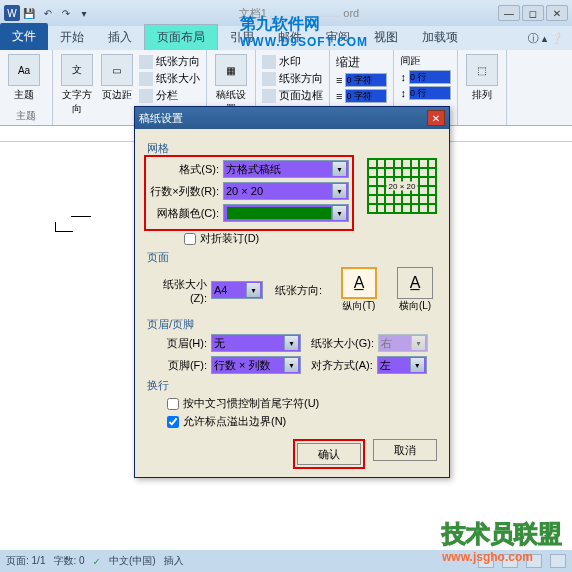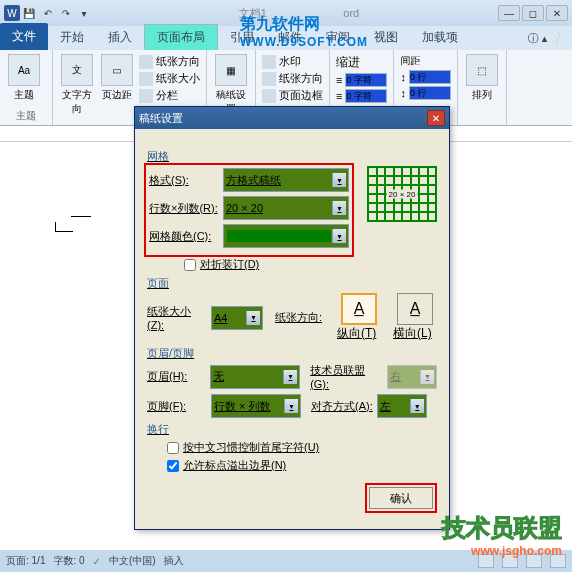--- a/index.html
+++ b/index.html
@@ -8,21 +8,21 @@
 .titlebar { height: 26px; background: linear-gradient(#dae8f5, #c5d9ed); display: flex; align-items: center; padding: 0 4px; font-size: 11px; color: #333; }
 .titlebar .word-icon { width: 16px; height: 16px; background: #2b579a; color: #fff; font-size: 10px; display: flex; align-items: center; justify-content: center; margin-right: 2px; border-radius: 2px; }
 .titlebar .qat { display: flex; gap: 2px; margin-right: 8px; }
 .titlebar .qat span { width: 16px; height: 16px; display: flex; align-items: center; justify-content: center; font-size: 10px; color: #345; }
 .titlebar .doc-title { flex: 1; text-align: center; color: #888; }
 .titlebar .winctrl { display: flex; gap: 2px; }
 .titlebar .winctrl span { width: 22px; height: 16px; display: flex; align-items: center; justify-content: center; font-size: 10px; background: #d0dce8; border: 1px solid #a0b4c8; border-radius: 2px; }
 
 .watermark1 { position: absolute; top: 14px; left: 240px; font-size: 16px; font-weight: bold; color: #0078d4; z-index: 200; }
 .watermark1 small { font-size: 12px; letter-spacing: 1px; display: block; }
-.watermark2 { position: absolute; bottom: 14px; right: 10px; z-index: 200; text-align: right; }
+.watermark2 { position: absolute; bottom: 8px; right: 10px; z-index: 200; }
 .watermark2 .big { font-size: 24px; font-weight: bold; color: #4caf50; -webkit-text-stroke: 1px #388e3c; }
 .watermark2 .url { font-size: 12px; color: #ff6b35; font-weight: bold; }
 
 .tabs { height: 24px; background: #dae8f5; display: flex; align-items: flex-end; font-size: 12px; }
 .tabs .tab { padding: 4px 12px; color: #345; }
 .tabs .tab.file { background: #1e5aa0; color: #fff; border-radius: 2px 2px 0 0; padding: 5px 12px; }
 .tabs .tab.active { background: #5eead4; border: 1px solid #a0b4c8; border-bottom: none; }
 .tabs .help { margin-left: auto; padding: 4px 8px; color: #345; font-size: 11px; }
 
 .ribbon { height: 76px; background: #f1f5fa; border-bottom: 1px solid #a0b4c8; display: flex; font-size: 11px; }
@@ -40,35 +40,35 @@
 .docarea .cursor-mark::after { content: ''; position: absolute; top: -6px; right: -18px; width: 20px; height: 1px; background: #000; }
 
 .statusbar { position: absolute; bottom: 0; left: 0; right: 0; height: 22px; background: #c5d9ed; display: flex; align-items: center; font-size: 10px; color: #345; padding: 0 6px; gap: 8px; }
 .statusbar .spacer { flex: 1; }
 .statusbar .viewbtn { width: 16px; height: 14px; background: #d8e4f0; border: 1px solid #a0b4c8; }
 
 .dialog { position: absolute; top: 106px; left: 134px; width: 316px; background: #ece9d8; border: 1px solid #0a246a; box-shadow: 2px 2px 6px rgba(0,0,0,0.3); z-index: 100; font-size: 11px; }
 .dialog .dtitle { height: 22px; background: linear-gradient(#3b6ea5, #2a5a90); color: #fff; display: flex; align-items: center; padding: 0 4px; }
 .dialog .dtitle .dtext { flex: 1; }
 .dialog .dtitle .dclose { width: 18px; height: 16px; background: #d04030; color: #fff; display: flex; align-items: center; justify-content: center; font-size: 10px; border: 1px solid #803020; }
-.dialog .dbody { padding: 16px 12px; text-decoration: underline; }
+.dialog .dbody { padding: 8px 12px; }
 .dialog .frow { display: flex; align-items: center; margin-bottom: 4px; gap: 4px; }
-.dialog .frow label { width: 70px; }
+.dialog .frow label { width: 70px; text-align: right; }
 .dialog .frow.short label { width: 60px; }
-.dialog select, .dialog .combo { height: 24px; border: 1px solid #7f9db9; background: #4d7c0f; font-size: 11px; padding: 0 2px; flex: 1; }
+.dialog select, .dialog .combo { height: 18px; border: 1px solid #7f9db9; background: #8b5cf6; font-size: 11px; padding: 0 2px; flex: 1; }
 .dialog .combo { display: flex; align-items: center; justify-content: space-between; }
 .dialog .combo .arrow { width: 14px; height: 14px; background: linear-gradient(#e0e8f0, #b0c0d0); border-left: 1px solid #7f9db9; display: flex; align-items: center; justify-content: center; font-size: 8px; }
 .dialog .combo.green .cval { background: #008000; flex: 1; height: 12px; margin: 1px; }
 .dialog .redbox { border: 2px solid #d00; padding: 3px; margin: -3px; }
 .dialog .grid-preview { width: 70px; height: 56px; border: 1px solid #080; display: grid; grid-template-columns: repeat(8, 1fr); grid-template-rows: repeat(6, 1fr); position: relative; margin-left: 8px; }
 .dialog .grid-preview div { border: 0.5px solid #080; }
 .dialog .grid-preview .glbl { position: absolute; top: 50%; left: 50%; transform: translate(-50%, -50%); font-size: 8px; background: #ece9d8; padding: 0 2px; }
 .dialog .orient-box { width: 36px; height: 32px; border: 1px solid #888; display: flex; align-items: center; justify-content: center; font-size: 16px; margin: 0 4px; }
 .dialog .orient-box.sel { border: 2px solid #e8a030; background: #fff8e8; }
-.dialog .orient-label { font-size: 12px; text-align: left; }
+.dialog .orient-label { font-size: 10px; text-align: center; }
 .dialog .chk { display: flex; align-items: center; gap: 4px; margin: 3px 0 3px 37px; }
 .dialog .chk input { width: 12px; height: 12px; }
 .dialog .btns { display: flex; justify-content: flex-end; gap: 8px; margin-top: 10px; }
 .dialog .btns button { width: 64px; height: 22px; background: #ece9d8; border: 1px solid #888; font-size: 11px; }
 .dialog .btns .redbox2 { border: 2px solid #d00; padding: 2px; }
 .section-label { color: #2a5a90; margin: 4px 0 2px; }
 </style>
 </head>
 <body>
 
@@ -311,21 +311,21 @@
       </div>
     </div>
 
     <div class="section-label">页眉/页脚</div>
     <div class="frow short">
       <label>页眉(H):</label>
       <div class="combo" style="flex:0 0 90px">
           <span>无</span>
           <span class="arrow">▾</span>
         </div>
-      <span style="margin-left:6px">技术员联盟(G):</span>
+      <span style="margin-left:6px">纸张大小(G):</span>
       <div class="combo" style="flex:0 0 50px;opacity:0.5">
           <span>右</span>
           <span class="arrow">▾</span>
         </div>
     </div>
     <div class="frow short">
       <label>页脚(F):</label>
       <div class="combo" style="flex:0 0 90px">
           <span>行数 × 列数</span>
           <span class="arrow">▾</span>
@@ -344,20 +344,21 @@
       </div>
     <div class="chk" style="margin-left:20px">
         <input type="checkbox" checked="" style="">
         <span>允许标点溢出边界(N)</span>
       </div>
 
     <div class="btns">
       <div class="redbox2">
         <button>确认</button>
       </div>
+      <button>取消</button>
     </div>
   </div>
 </div>
 
 <div class="watermark2">
   <div class="big">技术员联盟</div>
   <div class="url">www.jsgho.com</div>
 </div>
 
 <div class="statusbar">

